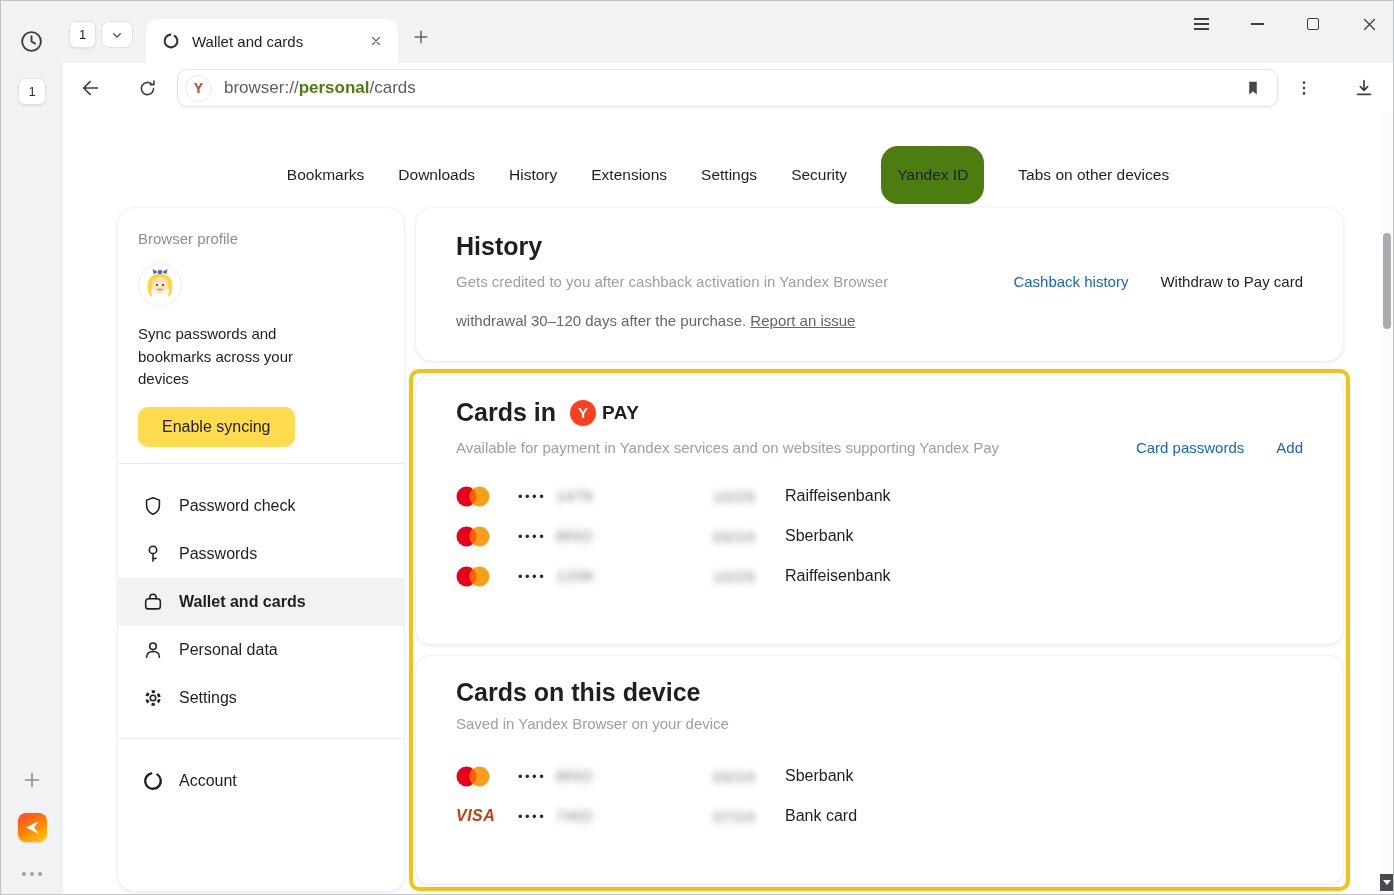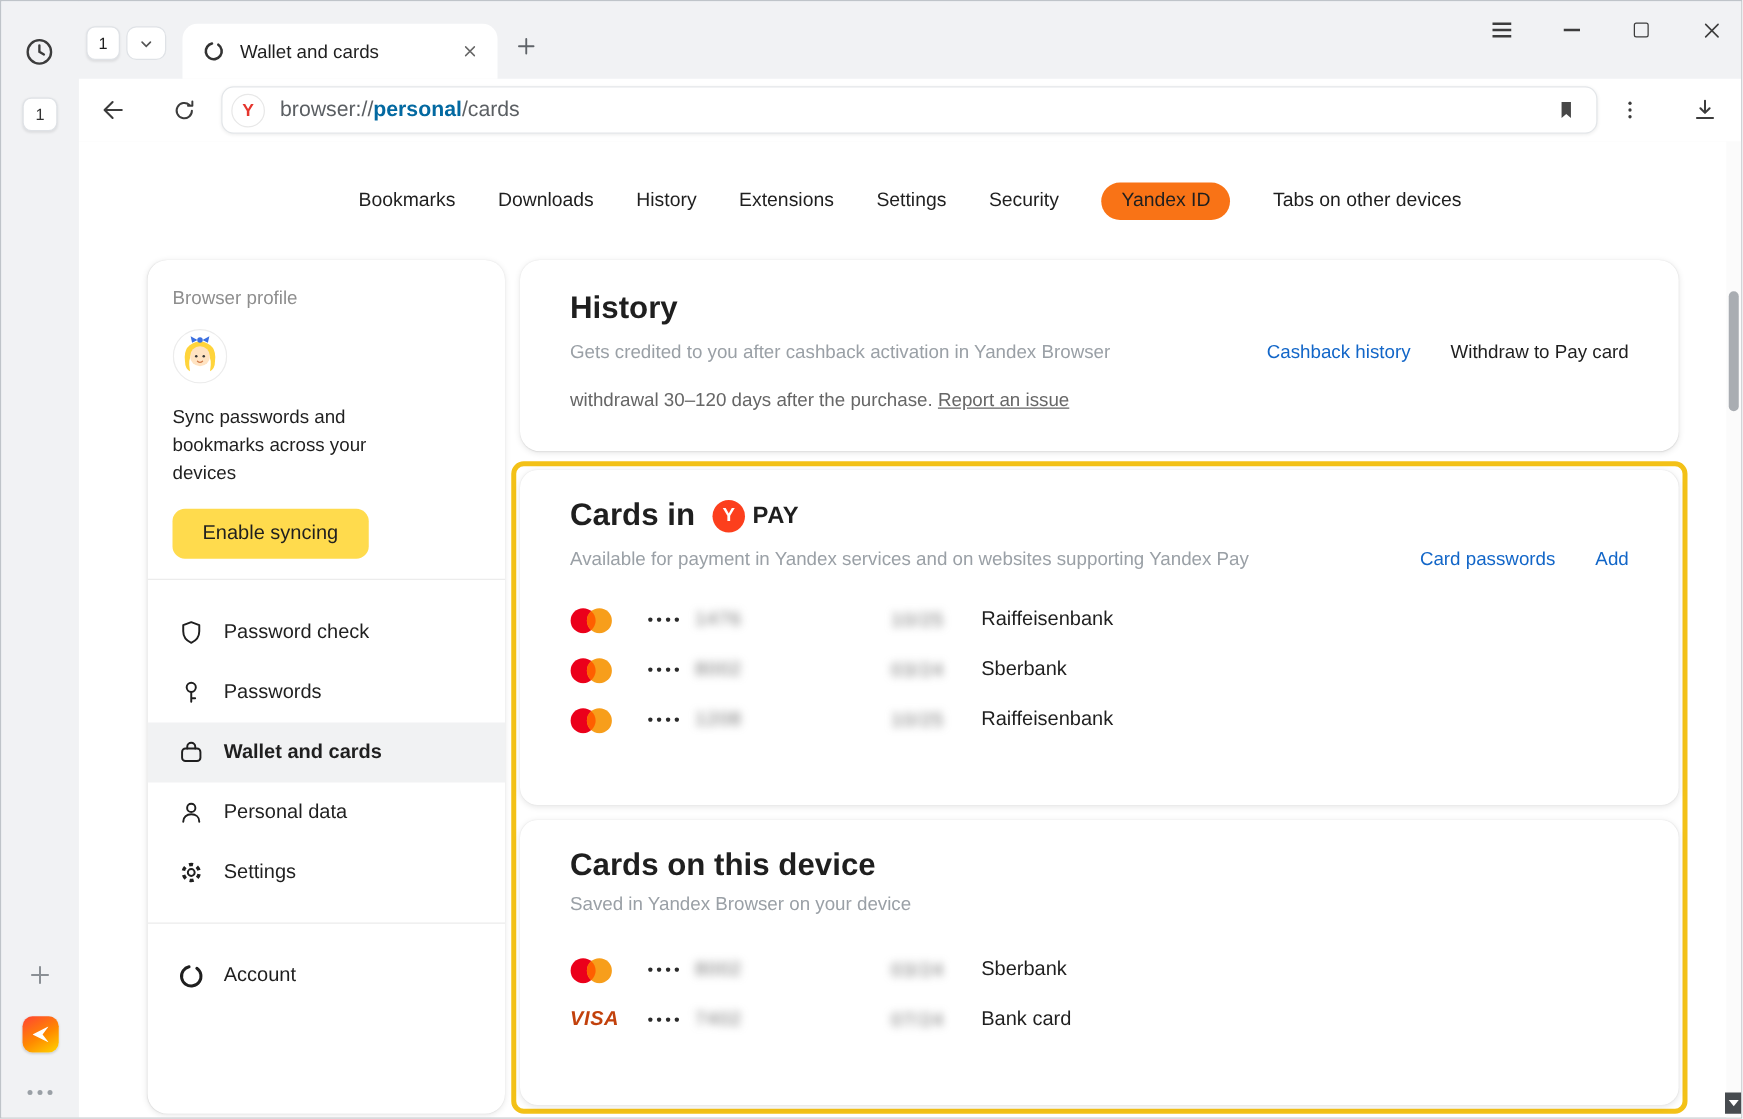--- a/index.html
+++ b/index.html
@@ -34,30 +34,30 @@
   .max-box { width:12px; height:12px; border:1.8px solid #3c3c3c; border-radius:2px; }
 
   
   .toolbar { position:absolute; left:62px; top:62px; right:0; height:50px; background:#fff; display:flex; align-items:center; }
   .tool-btn { width:24px; height:24px; display:flex; align-items:center; justify-content:center; cursor:pointer; flex:none; }
   .back-btn { margin-left:16px; }
   .reload-btn { margin-left:32px; }
   .omnibox { flex:1; margin-left:18px; height:38px; background:#fff; border:1px solid #e3e6e9; border-radius:10px; box-shadow:0 1px 3px rgba(0,0,0,.07); display:flex; align-items:center; padding:0 12px 0 7px; cursor:text; }
   .site-badge { width:27px; height:27px; border-radius:50%; border:1px solid #e8e8e8; display:flex; align-items:center; justify-content:center; font-weight:bold; font-size:14px; color:#e5352d; background:#fff; flex:none; cursor:pointer; }
   .url { margin-left:12px; font-size:17px; color:#5b5f63; white-space:nowrap; }
-  .url b { color:#0369a1; font-weight:700; }
+  .url b { color:#4d7c0f; font-weight:700; }
   .omni-spacer { flex:1; }
   .dots-btn { margin-left:14px; }
   .dl-btn { margin-left:36px; margin-right:17px; }
 
   
   .content { position:absolute; left:62px; top:112px; right:0; bottom:0; background:#fff; }
   .topnav { display:flex; justify-content:center; align-items:center; gap:34px; padding-top:33px; font-size:15.5px; }
   .topnav .nav-item { color:#1f1f1f; cursor:pointer; line-height:30px; white-space:nowrap; }
-  .topnav .nav-item.active { background:#f97316; border-radius:17px; padding:0 16px; }
+  .topnav .nav-item.active { background:#4d7c0f; border-radius:17px; padding:14px 16px; }
 
   .panel-card { background:#fff; border-radius:16px; box-shadow:0 1px 5px rgba(0,0,0,.10), 0 0 1px rgba(0,0,0,.10); }
 
   
   .left-panel { position:absolute; left:55px; top:95px; width:286px; height:683px; padding-top:22px; overflow:hidden; }
   .profile-label { font-size:15px; color:#8e8e8e; margin:0 20px 16px 20px; }
   .profile-row { display:flex; gap:14px; margin:0 20px; align-items:flex-start; }
   .profile-name { font-size:16px; font-weight:700; margin-top:4px; }
   .profile-email { font-size:13px; color:#9aa0a6; margin-top:4px; }
   .sync-text { font-size:15px; line-height:1.5; margin:16px 20px 0 20px; width:200px; }

